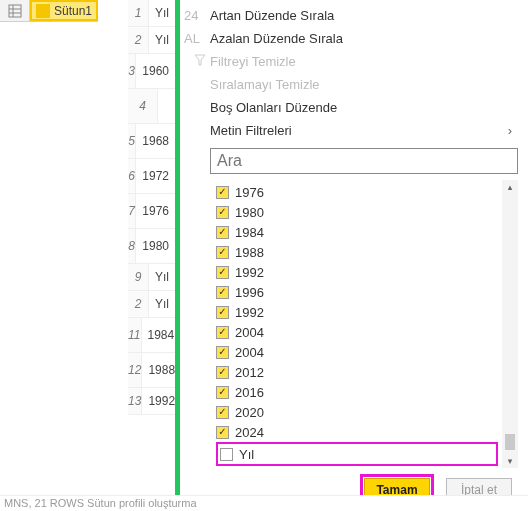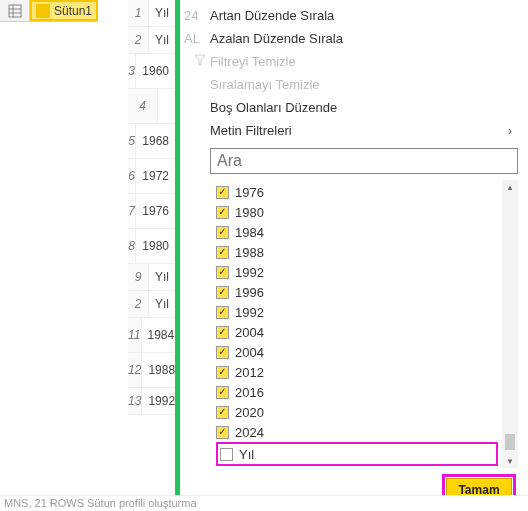--- a/index.html
+++ b/index.html
@@ -204,17 +204,18 @@
         </div>
       <div class="scrollbar">
         <div class="up">▴</div>
         <div class="thumb"></div>
         <div class="down" style="position:absolute;bottom:0;left:0;right:0">▾</div>
       </div>
     </div>
 
     <div class="btnrow">
       <div class="btn primary hl">Tamam</div>
+      <div class="btn">İptal et</div>
     </div>
   </div>
 </div>
 
 <div class="statusbar">MNS, 21 ROWS Sütun profili oluşturma</div>
 
 </body></html>

